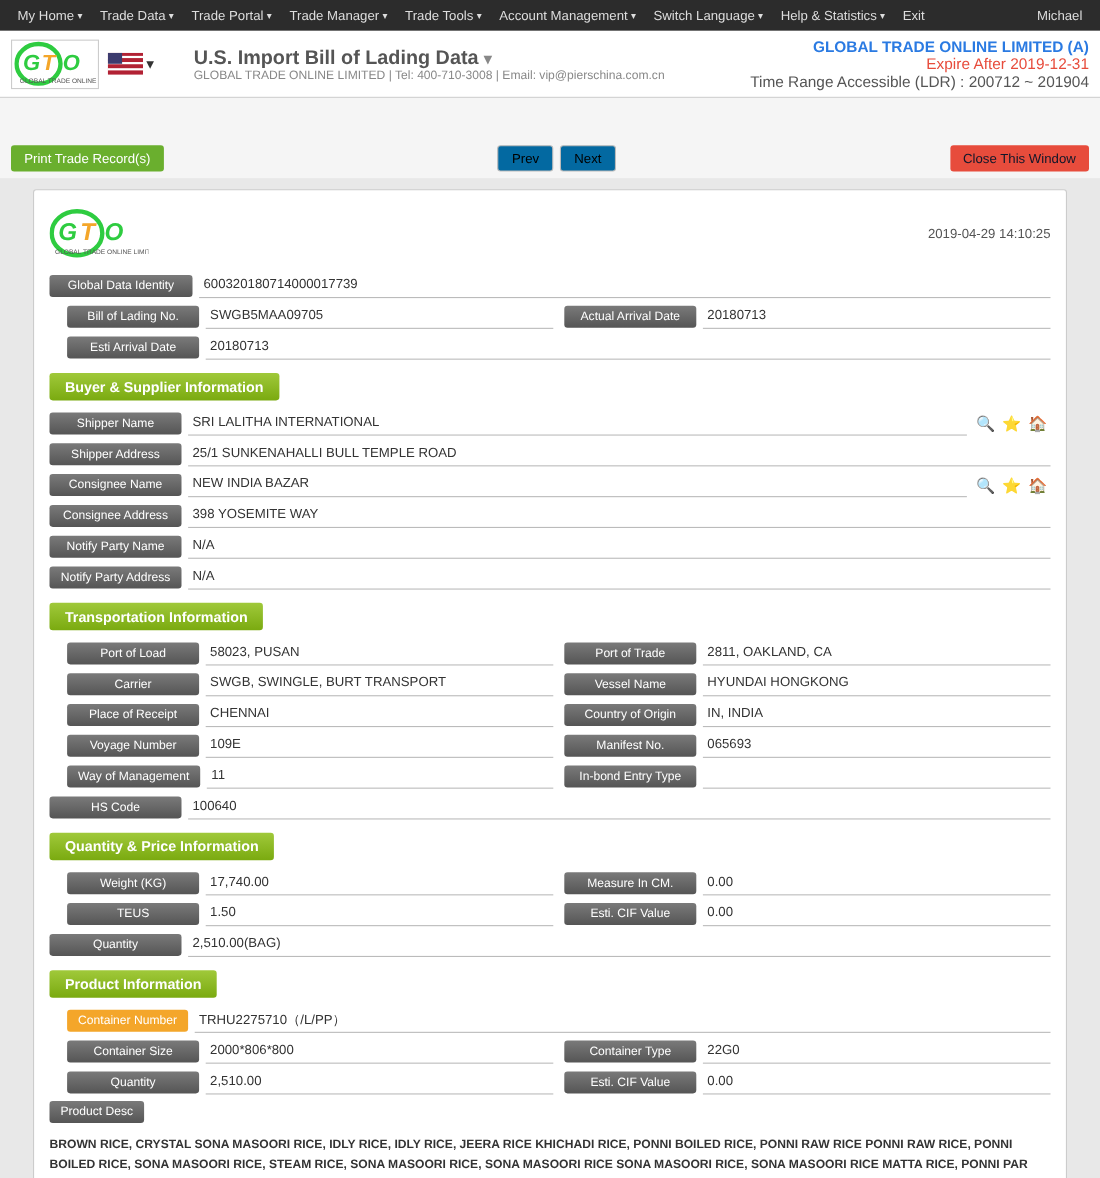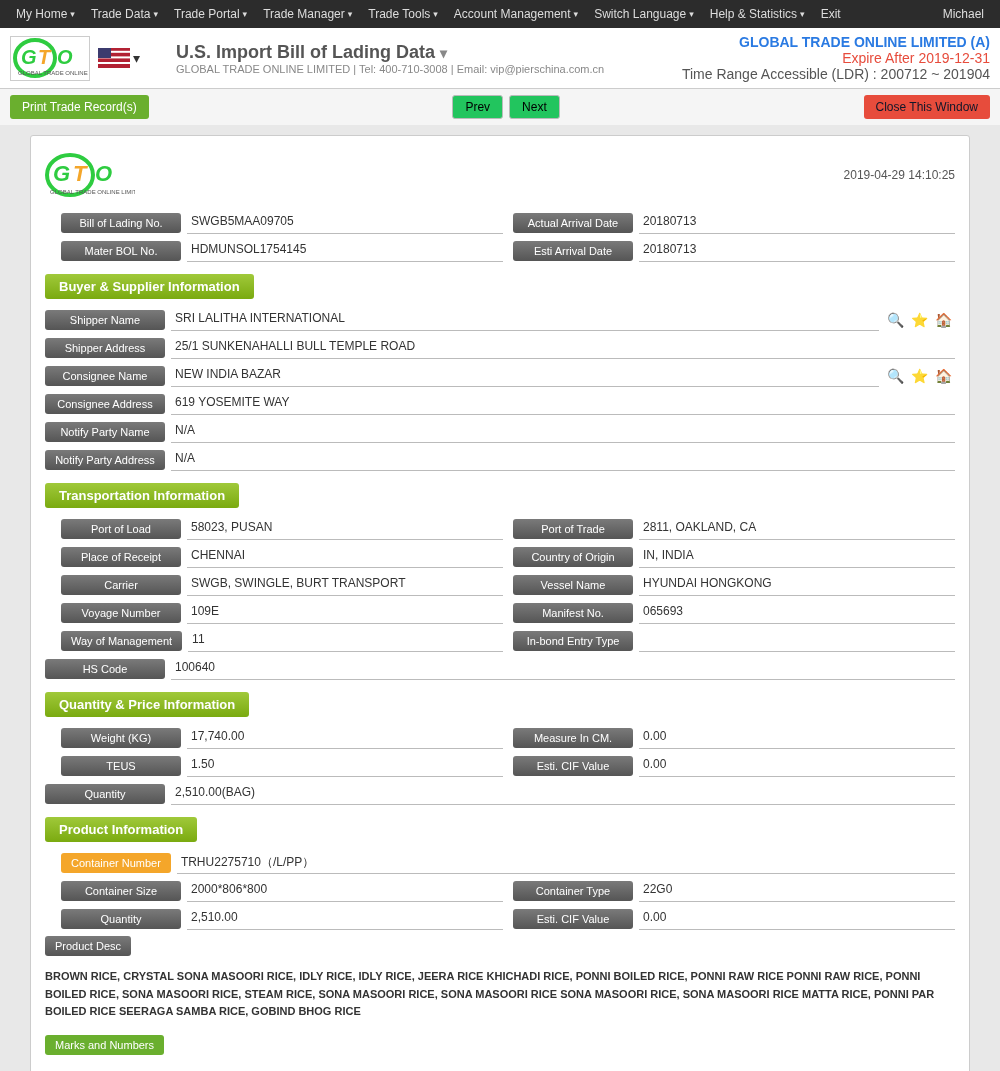--- a/index.html
+++ b/index.html
@@ -62,26 +62,27 @@
     .btn-print {
       background: #6aaf2e;
       color: #fff;
       border: none;
       padding: 5px 12px;
       border-radius: 3px;
       cursor: pointer;
       font-size: 12px;
     }
     .btn-nav {
-      background: #22c55e;
+      background: #0369a1;
       border: 1px solid #bbb;
       padding: 4px 12px;
       border-radius: 3px;
       cursor: pointer;
       font-size: 12px;
+      margin-top: 37px;
     }
     .btn-close {
       background: #e74c3c;
       color: #0f172a;
       border: none;
       padding: 5px 12px;
       border-radius: 3px;
       cursor: pointer;
       font-size: 12px;
       margin-left: auto;
@@ -317,37 +318,37 @@
           <ellipse cx="25" cy="25" rx="23" ry="20" fill="none" stroke="#2ecc40" stroke-width="4"></ellipse>
           <text x="8" y="31" font-size="22" font-weight="bold" font-style="italic" fill="#2ecc40">G</text>
           <text x="28" y="31" font-size="22" font-weight="bold" font-style="italic" fill="#f4a62a">T</text>
           <text x="50" y="31" font-size="22" font-weight="bold" font-style="italic" fill="#2ecc40">O</text>
           <text x="5" y="44" font-size="6" fill="#555">GLOBAL TRADE ONLINE LIMITED</text>
         </svg>
       </div>
       <div class="record-datetime">2019-04-29 14:10:25</div>
     </div>
 
+    <div class="field-row">
+      <div class="field-label field-label-wide">Global Data Identity</div>
+      <div class="field-value">600320180714000017739</div>
+    </div>
 
     <div class="double-field-row">
       <div class="field-group">
         <div class="field-label">Bill of Lading No.</div>
         <div class="field-value">SWGB5MAA09705</div>
       </div>
       <div class="field-group">
         <div class="field-label">Actual Arrival Date</div>
         <div class="field-value">20180713</div>
       </div>
     </div>
 
     <div class="double-field-row">
-      <div class="field-group">
-        <div class="field-label">Mater BOL No.</div>
-        <div class="field-value">HDMUNSOL1754145</div>
-      </div>
       <div class="field-group">
         <div class="field-label">Esti Arrival Date</div>
         <div class="field-value">20180713</div>
       </div>
     </div>
 
     <div style="margin-top:12px;">
       <div class="section-header">Buyer &amp; Supplier Information</div>
 
       <div class="field-row">
@@ -370,21 +371,21 @@
         <div class="field-value">NEW INDIA BAZAR</div>
         <div class="icons-row">
           <span class="icon-btn">🔍</span>
           <span class="icon-btn">⭐</span>
           <span class="icon-btn">🏠</span>
         </div>
       </div>
 
       <div class="field-row">
         <div class="field-label">Consignee Address</div>
-        <div class="field-value">619 YOSEMITE WAY</div>
+        <div class="field-value">398 YOSEMITE WAY</div>
       </div>
 
       <div class="field-row">
         <div class="field-label">Notify Party Name</div>
         <div class="field-value">N/A</div>
       </div>
 
       <div class="field-row">
         <div class="field-label">Notify Party Address</div>
         <div class="field-value">N/A</div>
@@ -400,42 +401,42 @@
           <div class="field-value">58023, PUSAN</div>
         </div>
         <div class="field-group">
           <div class="field-label">Port of Trade</div>
           <div class="field-value">2811, OAKLAND, CA</div>
         </div>
       </div>
 
       <div class="double-field-row">
         <div class="field-group">
+          <div class="field-label">Carrier</div>
+          <div class="field-value">SWGB, SWINGLE, BURT TRANSPORT</div>
+        </div>
+        <div class="field-group">
+          <div class="field-label">Vessel Name</div>
+          <div class="field-value">HYUNDAI HONGKONG</div>
+        </div>
+      </div>
+
+      <div class="double-field-row">
+        <div class="field-group">
           <div class="field-label">Place of Receipt</div>
           <div class="field-value">CHENNAI</div>
         </div>
         <div class="field-group">
           <div class="field-label">Country of Origin</div>
           <div class="field-value">IN, INDIA</div>
         </div>
       </div>
 
       <div class="double-field-row">
         <div class="field-group">
-          <div class="field-label">Carrier</div>
-          <div class="field-value">SWGB, SWINGLE, BURT TRANSPORT</div>
-        </div>
-        <div class="field-group">
-          <div class="field-label">Vessel Name</div>
-          <div class="field-value">HYUNDAI HONGKONG</div>
-        </div>
-      </div>
-
-      <div class="double-field-row">
-        <div class="field-group">
           <div class="field-label">Voyage Number</div>
           <div class="field-value">109E</div>
         </div>
         <div class="field-group">
           <div class="field-label">Manifest No.</div>
           <div class="field-value">065693</div>
         </div>
       </div>
 
       <div class="double-field-row">

